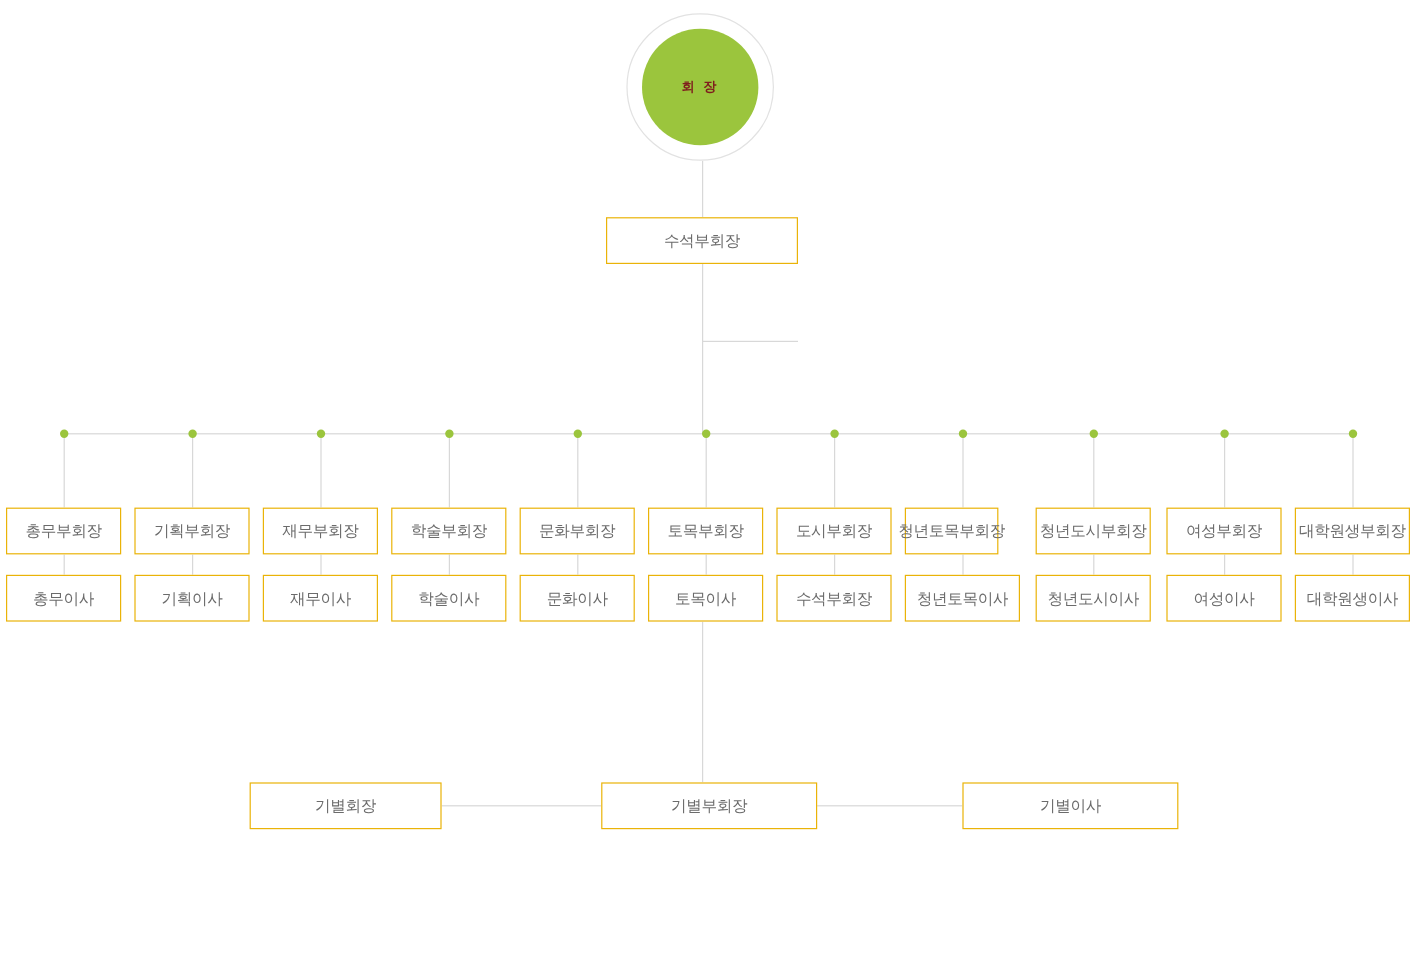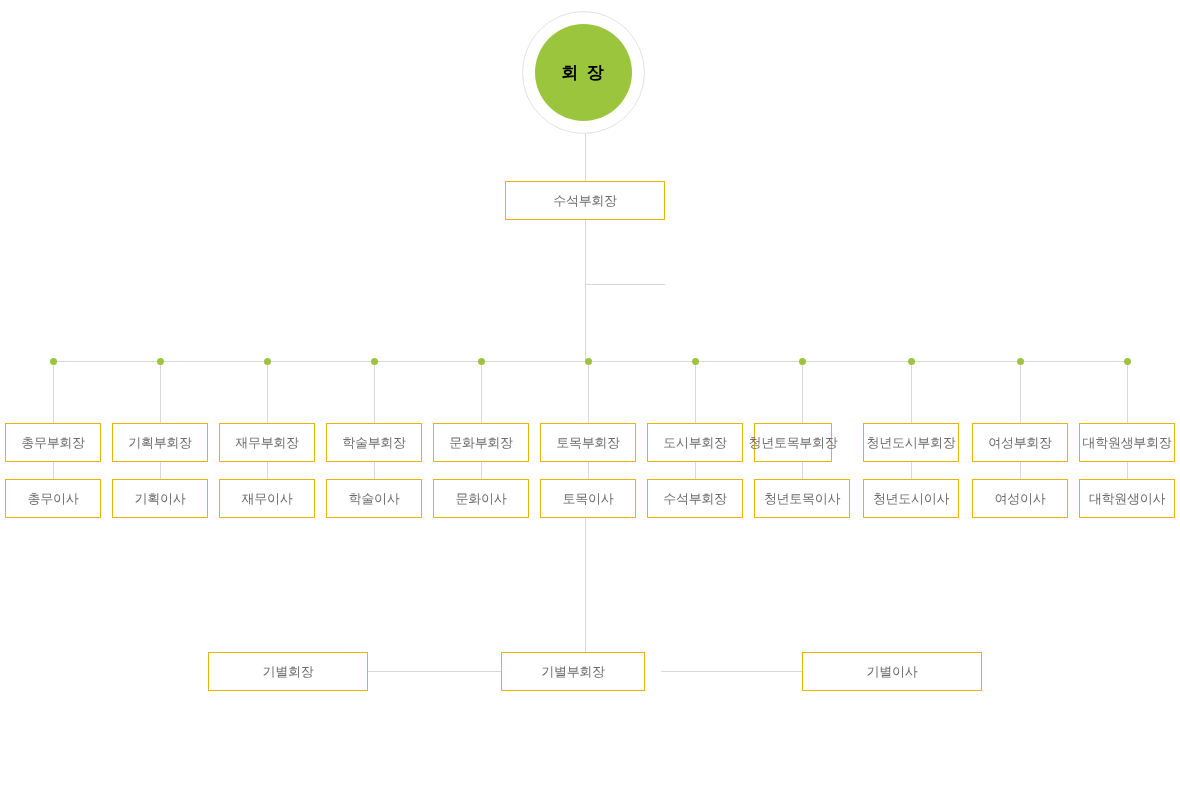--- a/index.html
+++ b/index.html
@@ -46,22 +46,22 @@
     justify-content: center;
     z-index: 4;
   }
   .root-circle {
     width: 97px; height: 97px;
     border-radius: 50%;
     background: #9bc53d;
     display: flex;
     align-items: center;
     justify-content: center;
-    color: #000000;
-    font-size: 17px;
+    color: #7f1d1d;
+    font-size: 11px;
     letter-spacing: 2px;
     font-weight: 600;
   }
 
   
   .vline {
     position: absolute;
     width: 1px;
     background: #d8d8d8;
     z-index: 1;
@@ -204,20 +204,20 @@
     </div>
 
   <div class="vline" style="left:585px; top:518px; height:134px;"></div>
 
   <div class="hline" style="left:368px; top:671px; width:133px;"></div>
   <div class="hline" style="left:661px; top:671px; width:141px;"></div>
 
   <div class="node" style="left:208px; top:652px; width:160px; height:39px;">
     <span>기별회장</span>
   </div>
-  <div class="node" style="left:501px; top:652px; width:144px; height:39px;">
+  <div class="node" style="left:501px; top:652px; width:180px; height:39px;">
     <span>기별부회장</span>
   </div>
   <div class="node" style="left:802px; top:652px; width:180px; height:39px;">
     <span>기별이사</span>
   </div>
 
 </div>
 
 </body></html>

